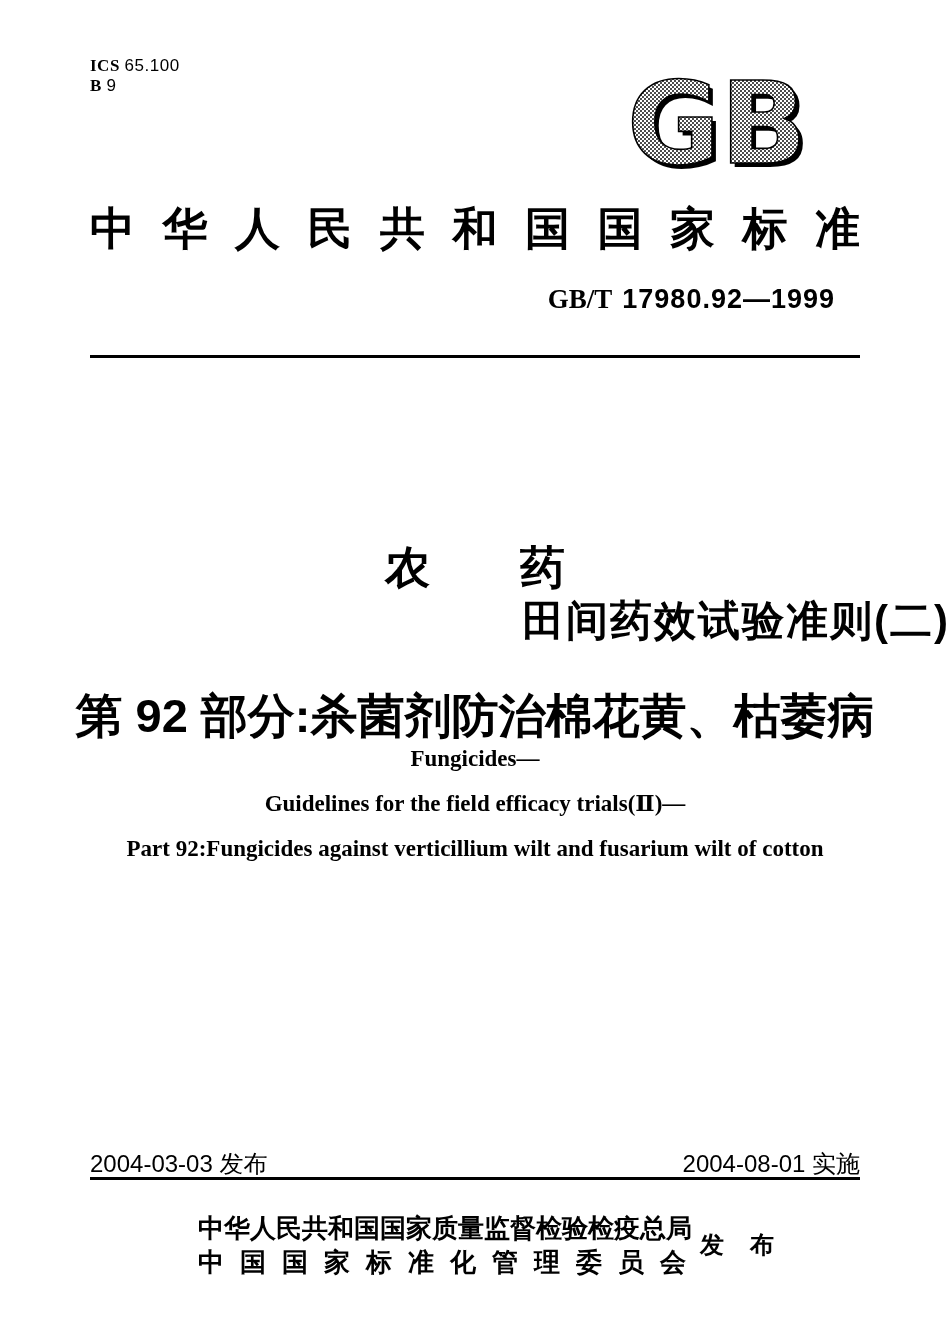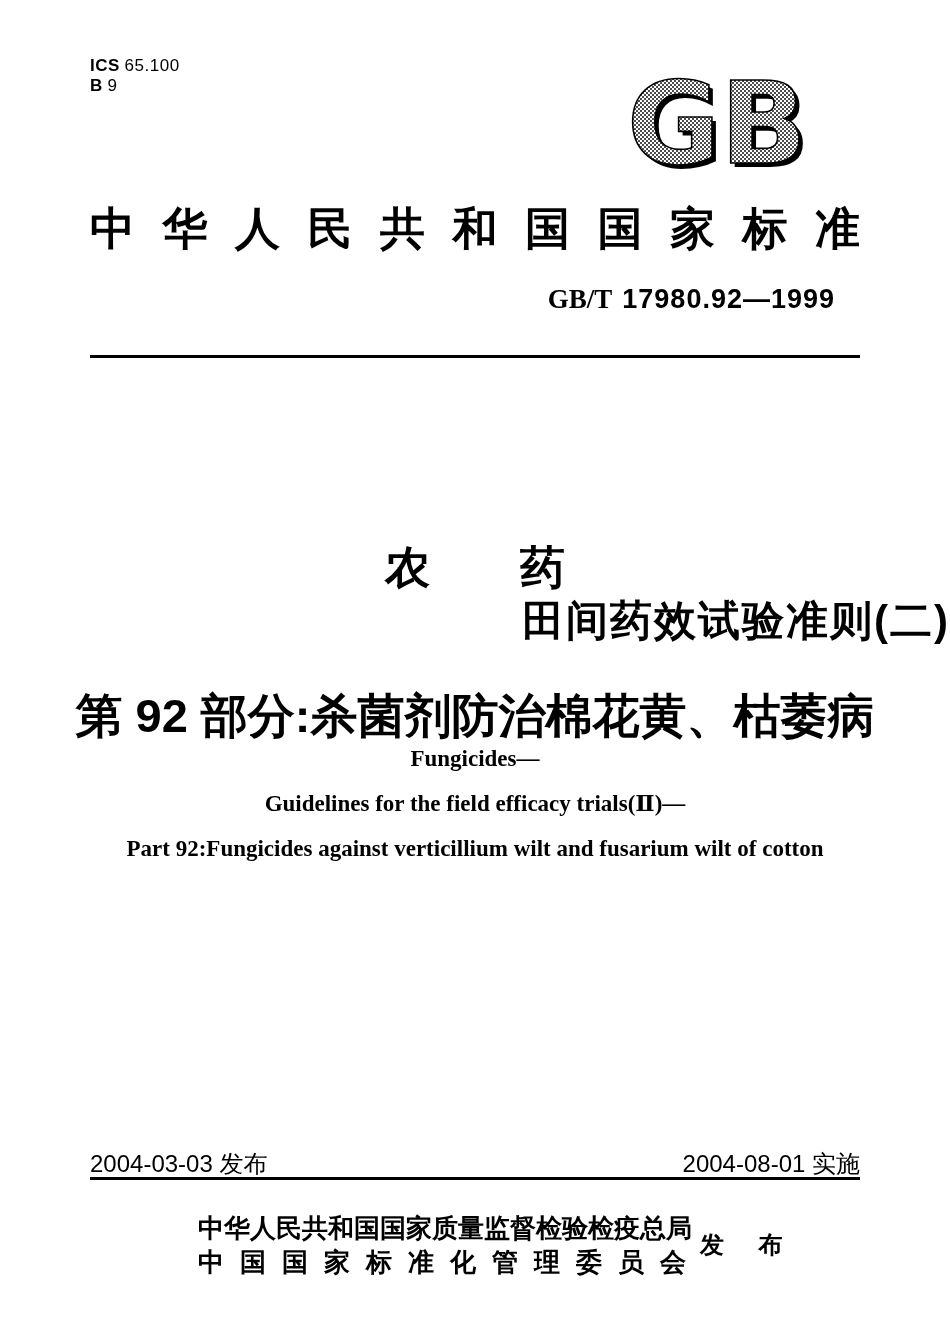--- a/index.html
+++ b/index.html
@@ -15,21 +15,21 @@
   }
   
   .ics-block {
     position: absolute;
     left: 90px;
     top: 56px;
     font-size: 17px;
     line-height: 20px;
     letter-spacing: 0.5px;
   }
-  .ics-block .lbl { font-weight: bold; font-family: Liberation Sans, sans-serif; }
+  .ics-block .lbl { font-weight: bold; font-family: Liberation Serif, serif; }
   .ics-block .val { font-family: "Liberation Sans", "DejaVu Sans", sans-serif; }
 
   
   .gb-logo { position: absolute; left: 626px; top: 72px; width: 186px; height: 97px; }
 
   
   .national-title {
     position: absolute;
     left: 90px;
     top: 199px;
@@ -102,21 +102,21 @@
     font-family: "Liberation Serif", "DejaVu Serif", serif;
   }
   .publish-label {
     position: absolute;
     left: 700px;
     top: 1229px;
     font-size: 24px;
     font-weight: bold;
     letter-spacing: 10px;
     white-space: nowrap;
-    font-family: Liberation Mono, monospace;
+    font-family: Liberation Serif, serif;
   }
 </style>
 </head>
 <body>
 
 <div class="page">
 
   <div class="ics-block">
     <div>
       <span class="lbl">ICS</span>

